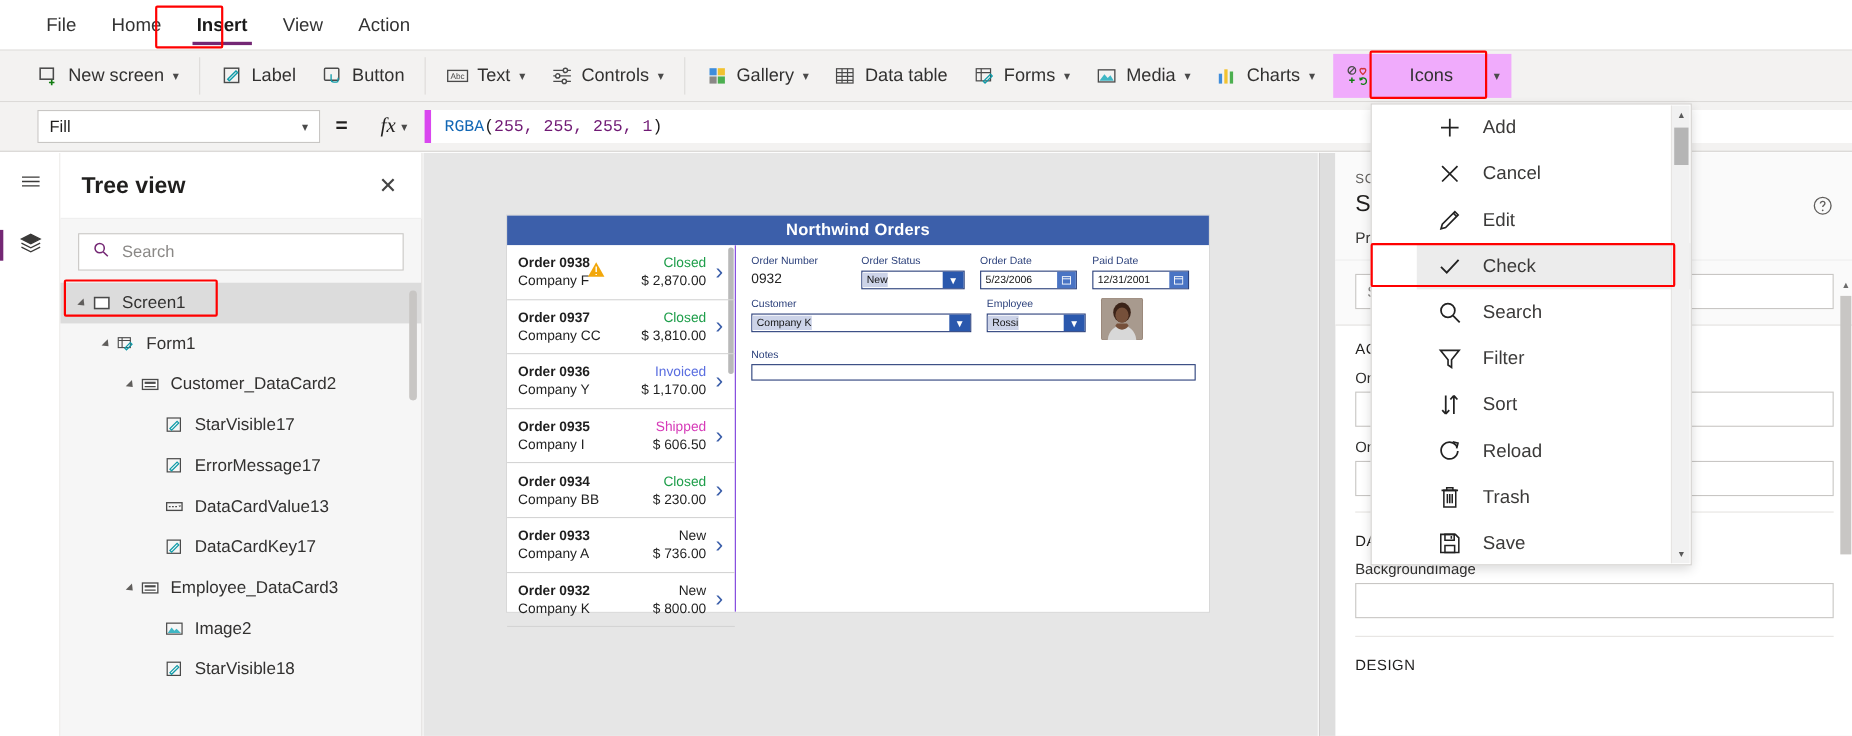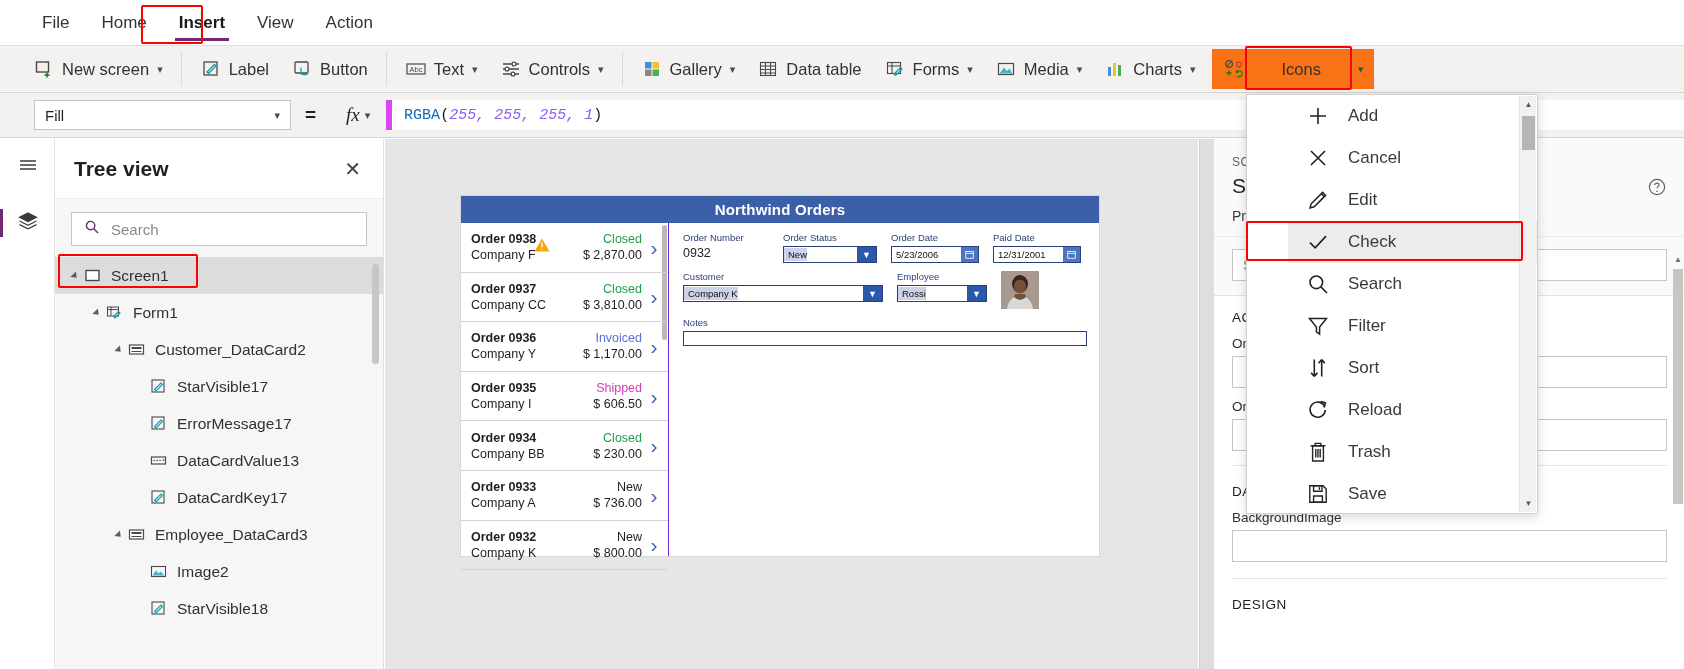--- a/index.html
+++ b/index.html
@@ -35,21 +35,21 @@
     position: absolute; left: 0; top: 45px; width: 1684px; height: 48px;
     background: #f3f2f1; border-top: 1px solid #e1dfdd;
     border-bottom: 1px solid #d6d4d2;
     display: flex; align-items: center; padding-left: 22px;
   }
   .rib-btn {
     display: flex; align-items: center; gap: 7px;
     font-size: 16.5px; color: #323130; padding: 6px 11px; height: 40px;
     white-space: nowrap; cursor: default;
   }
-  .rib-btn.sel { background: #f97316; gap: 36px; }
+  .rib-btn.sel { background: #f0abfc; gap: 36px; }
   .rib-sep { width: 1px; height: 34px; background: #dddbd9; margin: 0 7px; }
   .chev { font-size: 11px; color: #4a4a4a; margin-left: 1px; }
   .ricon { width: 22px; height: 22px; display: inline-flex; align-items: center; justify-content: center; flex: 0 0 22px; }
 
   
   .fxbar {
     position: absolute; left: 0; top: 93px; width: 1684px; height: 45px;
     background: #f3f2f1; border-bottom: 1px solid #d6d4d2;
     display: flex; align-items: center; text-align: center;
   }
@@ -65,21 +65,21 @@
     justify-content: center; gap: 4px; font-style: italic;
     font-family: "Liberation Serif", serif; font-size: 19px; color: #201f1e;
     border-right: 6px solid #d946ef; background: #f3f2f1;
   }
   .fx-input {
     flex: 1; height: 30px; background: #fff; border: none;
     display: flex; align-items: center; padding-left: 12px;
     font-family: "Liberation Mono", monospace; font-size: 15px;
   }
   .tk-fn { color: #1267b5; }
-  .tk-num { color: #8b5cf6; font-style: italic; }
+  .tk-num { color: #701a75; }
   .tk-pun { color: #1a1a1a; }
 
   
   .rail {
     position: absolute; left: 0; top: 139px; width: 55px; height: 530px;
     background: #ffffff; border-right: 1px solid #e6e4e2;
   }
   .rail-btn {
     width: 55px; height: 56px; display: flex; align-items: center;
     justify-content: center; position: relative; color: #3b3a39;

